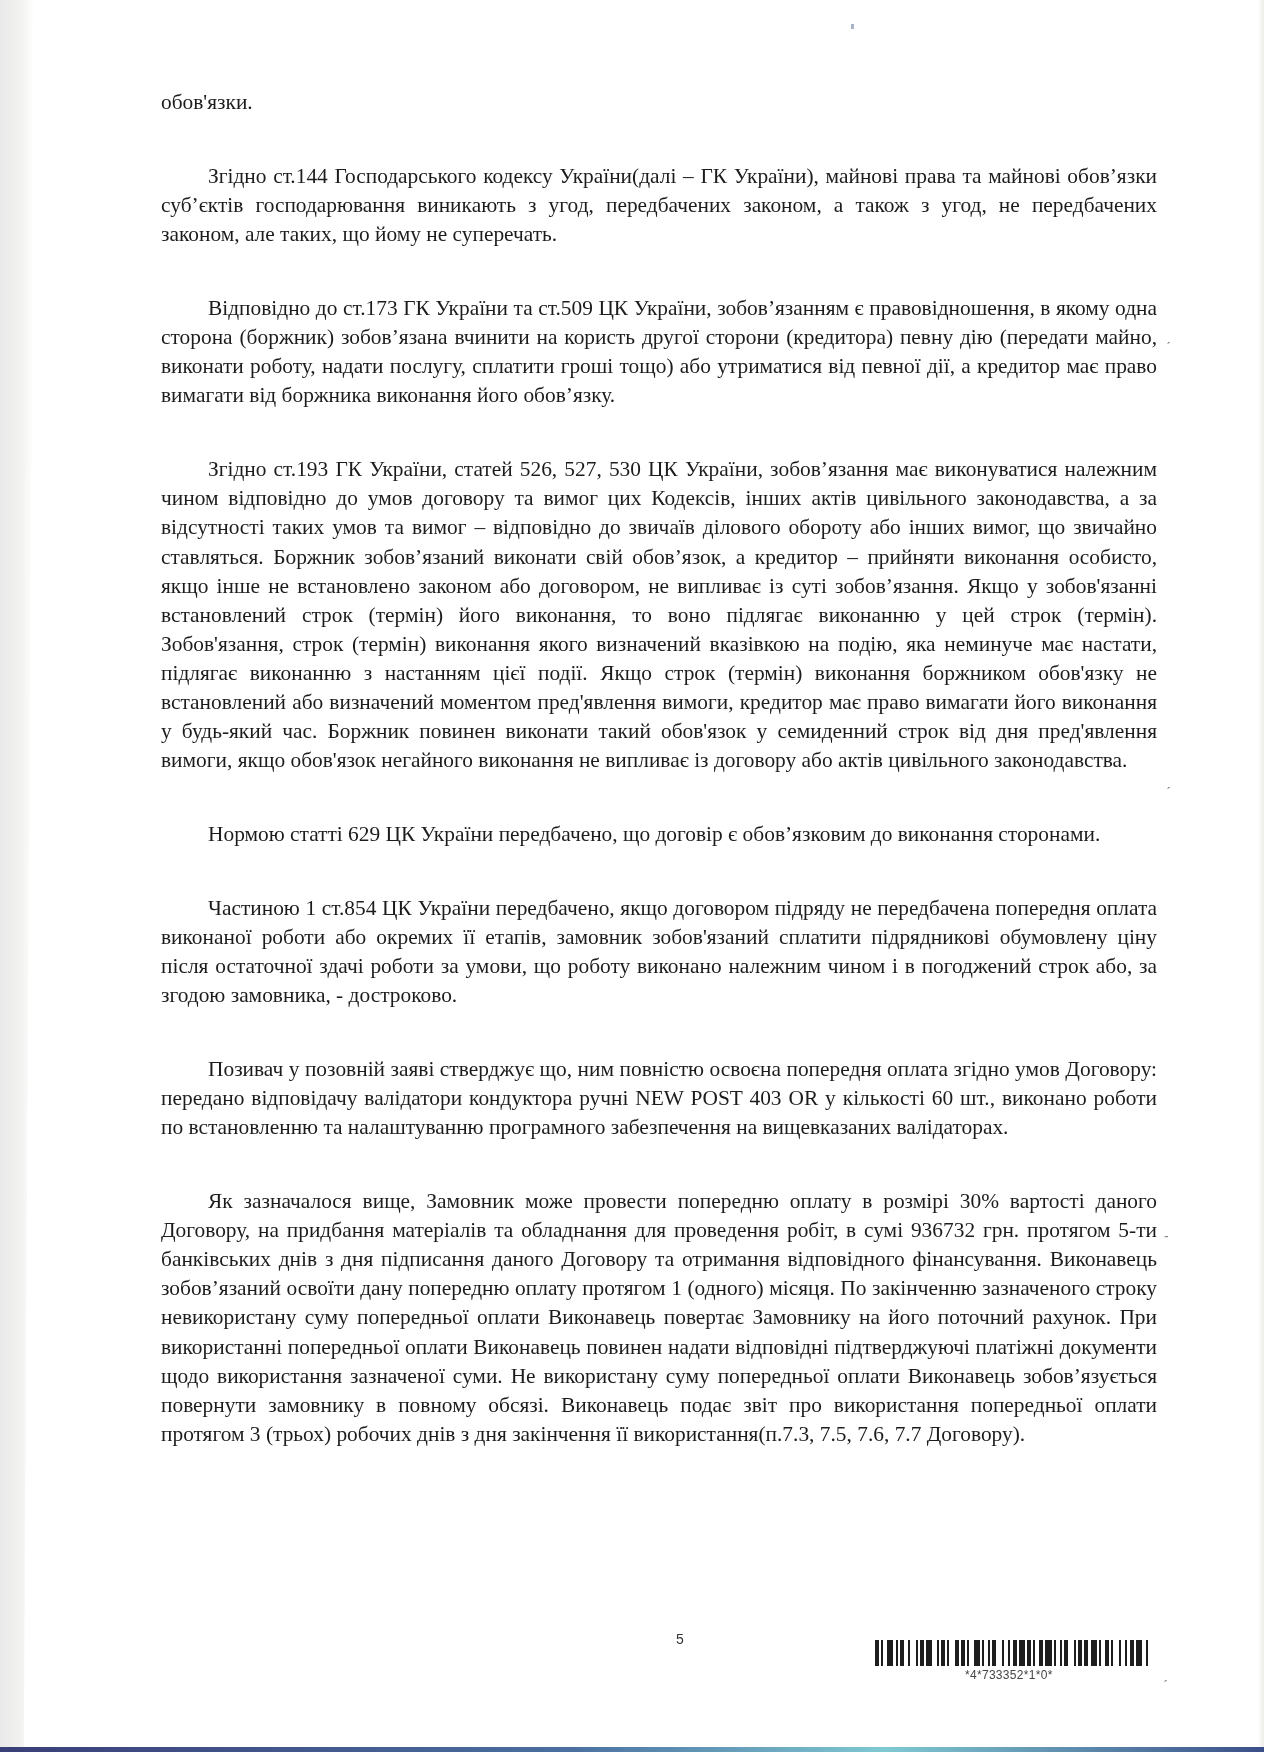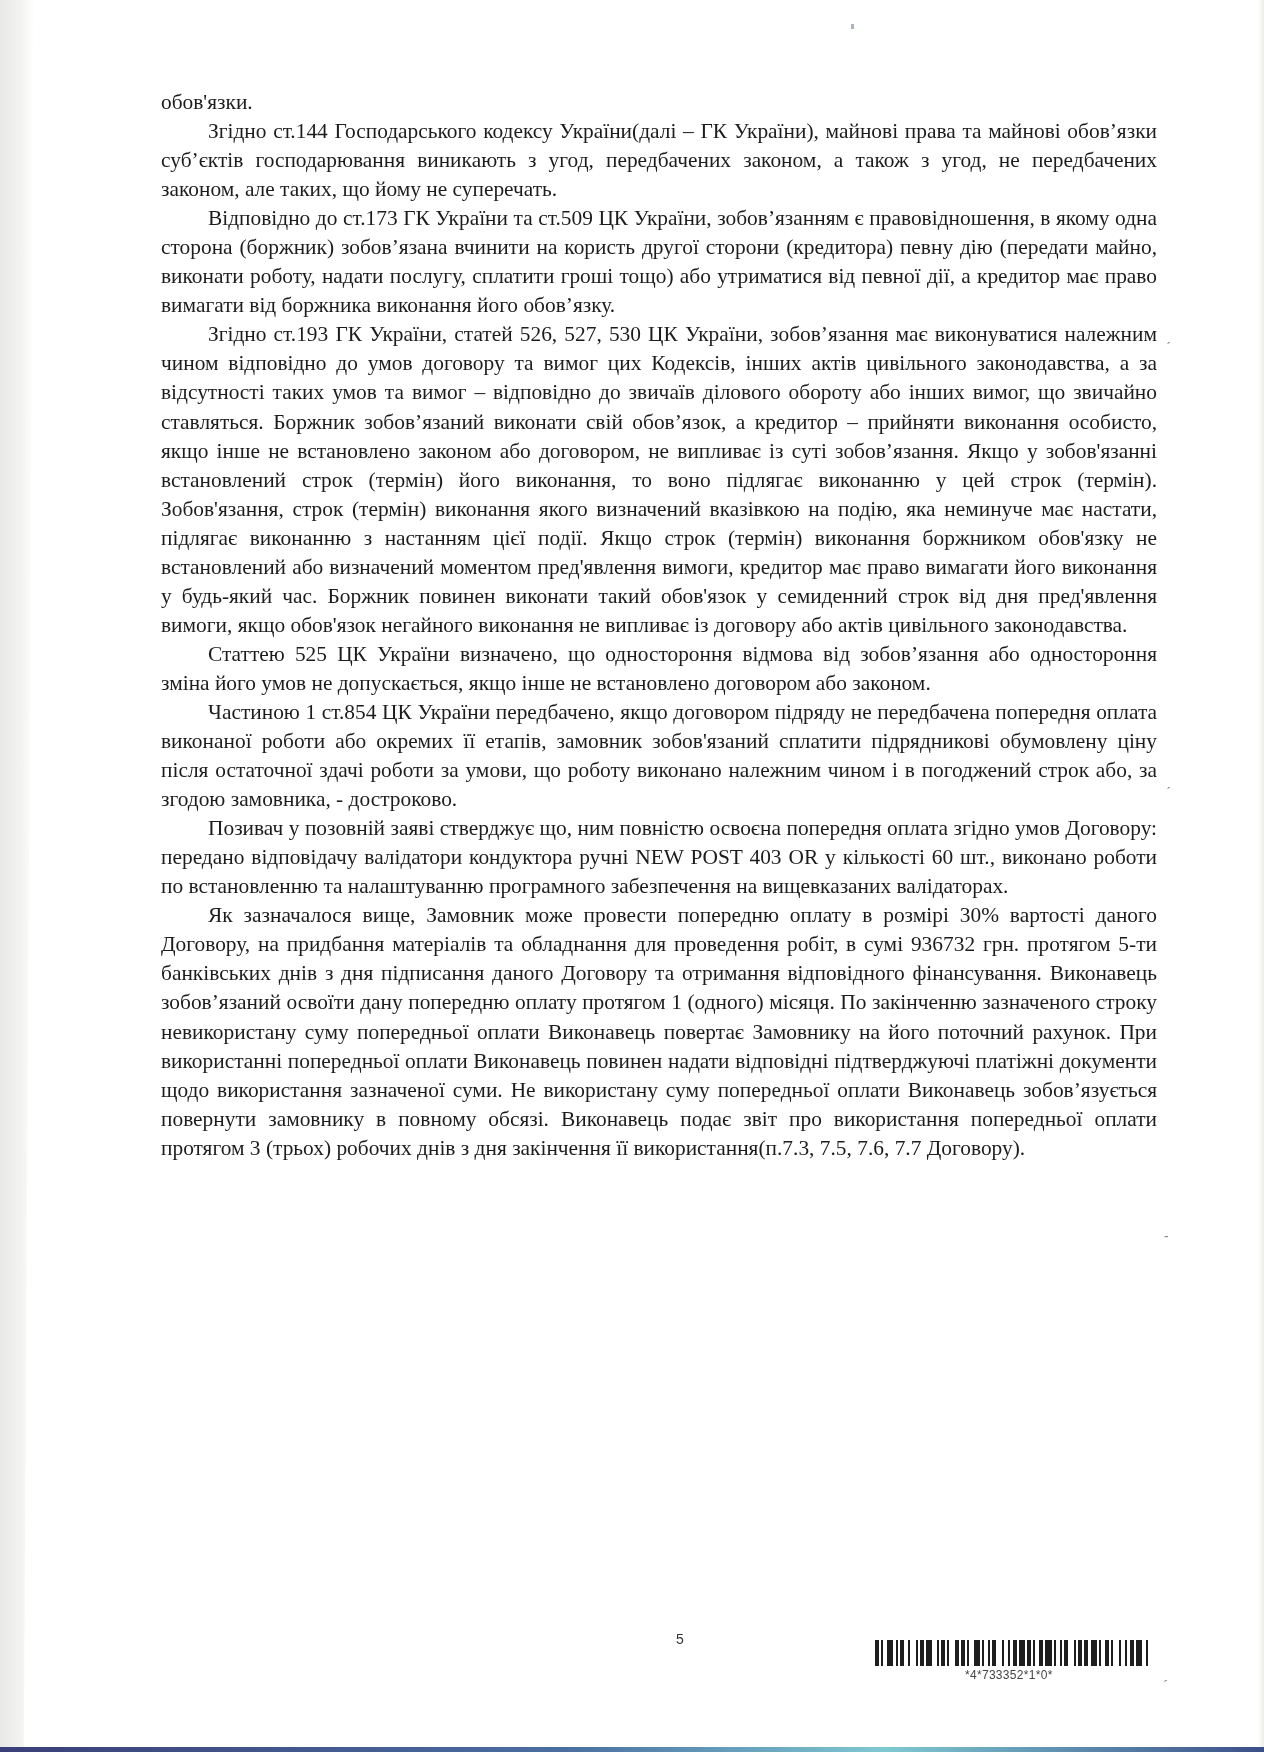--- a/index.html
+++ b/index.html
@@ -46,20 +46,21 @@
     }
     .page p {
       margin: 0;
       font-size: 21.4px;
       line-height: 29.05px;
       text-align: justify;
       letter-spacing: 0px;
     }
     .page p.indent {
       text-indent: 47px;
+      margin-top: 45px;
     }
     .u {
       text-decoration-color: #2c3e8f;
       text-underline-offset: 3px;
     }
     .page-number {
       position: absolute;
       left: 676px;
       top: 1631px;
       font-family: "Liberation Sans", "DejaVu Sans", sans-serif;
@@ -107,21 +108,21 @@
 <span class="margin-mark" style="left:1166px;top:340px;">ˊ</span>
 <span class="margin-mark" style="left:1166px;top:785px;">ˊ</span>
 <span class="margin-mark" style="left:1164px;top:1228px;">-</span>
 <span class="margin-mark" style="left:1163px;top:1678px;">ˊ</span>
 
 <div class="page" id="page-body">
     <p><span>обов'язки.</span></p>
     <p class="indent"><span>Згідно ст.144 Господарського кодексу України(далі – ГК України), майнові права та майнові обов’язки суб’єктів господарювання виникають з угод, передбачених законом, а також з угод, не передбачених законом, але таких, що йому не суперечать.</span></p>
     <p class="indent"><span>Відповідно до ст.173 ГК України та ст.509 ЦК України, зобов’язанням є правовідношення, в якому одна сторона (боржник) зобов’язана вчинити на користь другої сторони (кредитора) певну дію (передати майно, виконати роботу, надати послугу, сплатити гроші тощо) або утриматися від певної дії, а кредитор має право вимагати від боржника виконання його обов’язку.</span></p>
     <p class="indent"><span>Згідно ст.193 ГК України, статей 526, 527, 530 ЦК України, зобов’язання має виконуватися належним чином відповідно до умов договору та вимог цих Кодексів, інших актів цивільного законодавства, а за відсутності таких умов та вимог – відповідно до звичаїв ділового обороту або інших вимог, що звичайно ставляться. Боржник зобов’язаний виконати свій обов’язок, а кредитор – прийняти виконання особисто, якщо інше не встановлено законом або договором, не випливає із суті зобов’язання. Якщо у зобов'язанні встановлений строк (термін) його виконання, то воно підлягає виконанню у цей строк (термін). Зобов'язання, строк (термін) виконання якого визначений вказівкою на подію, яка неминуче має настати, підлягає виконанню з настанням цієї події. Якщо строк (термін) виконання боржником обов'язку не встановлений або визначений моментом пред'явлення вимоги, кредитор має право вимагати його виконання у будь-який час. Боржник повинен виконати такий обов'язок у семиденний строк від дня пред'явлення вимоги, якщо обов'язок негайного виконання не випливає із договору або актів цивільного законодавства.</span></p>
-    <p class="indent"><span>Статтею 525 ЦК України визначено, що одностороння відмова від зобов’язання або одностороння зміна його умов не допускається, якщо інше не встановлено договором або законом.</span></p>
+    <p class="indent"><span>Нормою  статті 629 ЦК України передбачено, що договір є обов’язковим до виконання сторонами.</span></p>
     <p class="indent"><span>Частиною 1 ст.854 ЦК України передбачено, якщо договором підряду не передбачена попередня оплата виконаної роботи або окремих її етапів, замовник зобов'язаний сплатити підрядникові обумовлену ціну після остаточної здачі роботи за умови, що роботу виконано належним чином і в погоджений строк або, за згодою замовника, - достроково.</span></p>
     <p class="indent"><span>Позивач у позовній заяві стверджує що, ним повністю освоєна попередня оплата згідно умов Договору: передано відповідачу валідатори кондуктора ручні NEW POST 403 OR у кількості 60 шт., </span><span class="u">виконано роботи</span><span> по встановленню та налаштуванню програмного забезпечення на вищевказаних валідаторах.</span></p>
     <p class="indent"><span>Як зазначалося вище, Замовник може провести попередню оплату в розмірі 30% вартості даного Договору, </span><span class="u">на придбання матеріалів та обладнання</span><span> для проведення робіт, в сумі 936732 грн. протягом 5-ти банківських днів з дня підписання даного Договору та отримання відповідного фінансування. Виконавець зобов’язаний освоїти дану попередню оплату протягом 1 (одного) місяця. По закінченню зазначеного строку невикористану суму попередньої оплати Виконавець повертає Замовнику на його поточний рахунок. При використанні попередньої оплати Виконавець повинен надати відповідні підтверджуючі платіжні документи щодо використання зазначеної суми. Не використану суму попередньої оплати Виконавець зобов’язується повернути замовнику в повному обсязі. Виконавець подає звіт про використання попередньої оплати протягом 3 (трьох) робочих днів з дня закінчення її використання(п.7.3, 7.5, 7.6, 7.7 Договору).</span></p>
   </div>
 
 <div class="page-number">5</div>
 <div class="barcode" id="barcode">
     <span style="width: 4.1194px;"></span>
     <span style="width: 2.0597px; background: transparent;"></span>
     <span style="width: 2.0597px;"></span>

